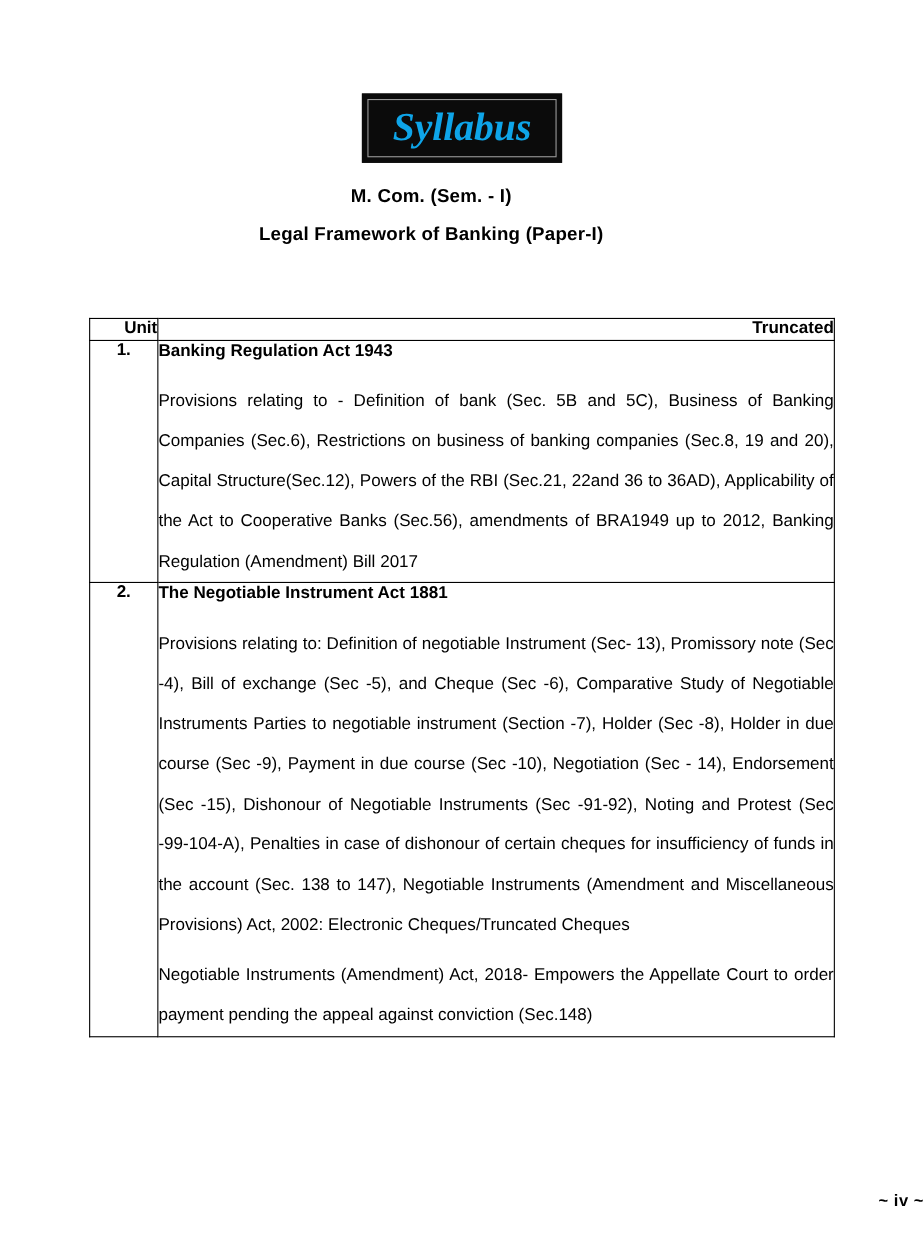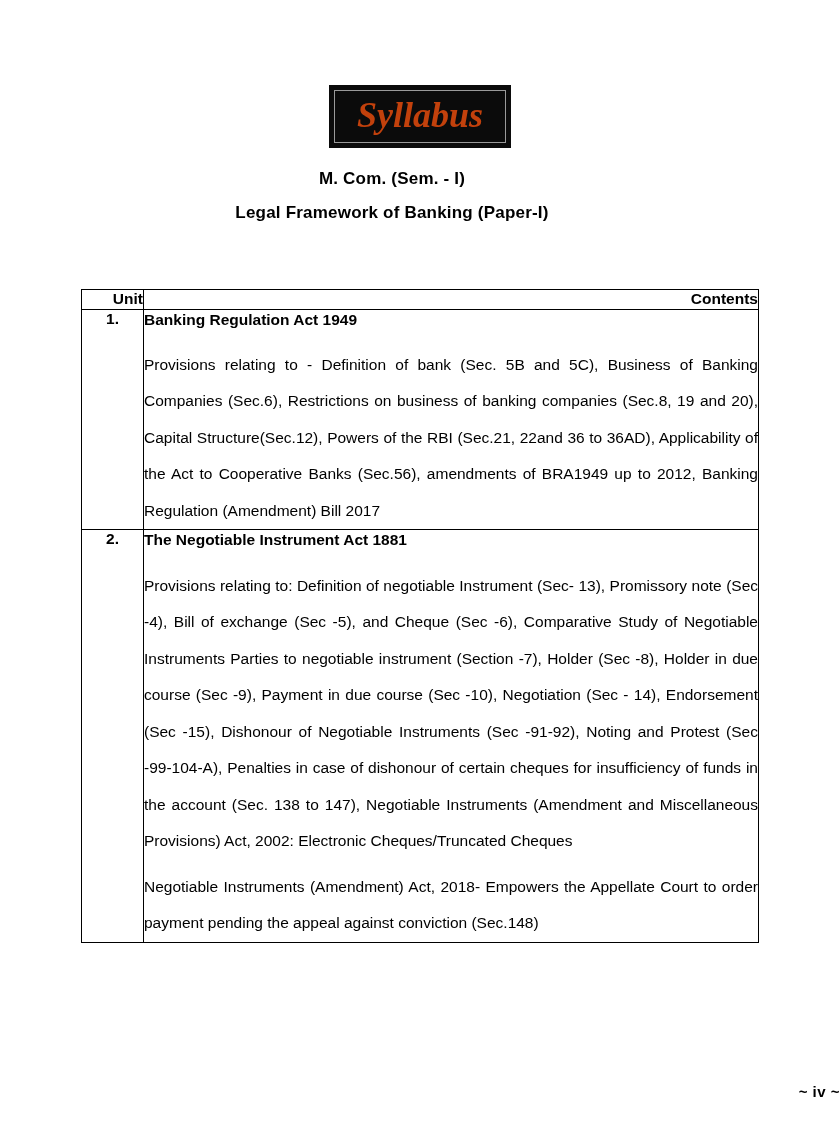--- a/index.html
+++ b/index.html
@@ -42,21 +42,21 @@
     box-sizing: border-box;
     display: flex;
     align-items: center;
     justify-content: center;
   }
   .logo-text {
     font-family: "Liberation Serif", "DejaVu Serif", serif;
     font-style: italic;
     font-weight: bold;
     font-size: 36px;
-    color: #c2410c;
+    color: #0ea5e9;
     letter-spacing: 0px;
     line-height: 1;
     padding-bottom: 3px;
   }
 
   
   .titles {
     position: absolute;
     left: 0;
     top: 162px;
@@ -158,28 +158,28 @@
   </div>
 
   <table class="syl-table">
     <colgroup>
       <col class="col-unit">
       <col class="col-contents">
     </colgroup>
     <thead>
       <tr>
         <th class="th-unit">Unit</th>
-        <th class="th-contents">Contents</th>
+        <th class="th-contents">Truncated</th>
       </tr>
     </thead>
     <tbody>
       <tr>
         <td class="td-unit">1.</td>
         <td class="td-contents">
-          <div class="unit-heading">Banking Regulation Act 1949</div>
+          <div class="unit-heading">Banking Regulation Act 1943</div>
           <p class="unit-para">Provisions relating to - Definition of bank (Sec. 5B and 5C), Business of Banking Companies (Sec.6), Restrictions on business of banking companies (Sec.8, 19 and 20), Capital Structure(Sec.12), Powers of the RBI (Sec.21, 22and 36 to 36AD), Applicability of the Act to Cooperative Banks (Sec.56), amendments of BRA1949 up to 2012, Banking Regulation (Amendment) Bill 2017</p>
         </td>
       </tr>
       <tr>
         <td class="td-unit">2.</td>
         <td class="td-contents">
           <div class="unit-heading">The Negotiable Instrument Act 1881</div>
           <p class="unit-para">Provisions relating to: Definition of negotiable Instrument (Sec- 13), Promissory note (Sec -4), Bill of exchange (Sec -5), and Cheque (Sec -6), Comparative Study of Negotiable Instruments Parties to negotiable instrument (Section -7), Holder (Sec -8), Holder in due course (Sec -9), Payment in due course (Sec -10), Negotiation (Sec - 14), Endorsement (Sec -15), Dishonour of Negotiable Instruments (Sec -91-92), Noting and Protest (Sec -99-104-A), Penalties in case of dishonour of certain cheques for insufficiency of funds in the account (Sec. 138 to 147),  Negotiable Instruments (Amendment and Miscellaneous Provisions) Act, 2002: Electronic Cheques/Truncated Cheques</p>
           <p class="unit-para last-clip">Negotiable Instruments (Amendment) Act, 2018- Empowers the Appellate Court to order payment pending the appeal against conviction (Sec.148)</p>
         </td>

